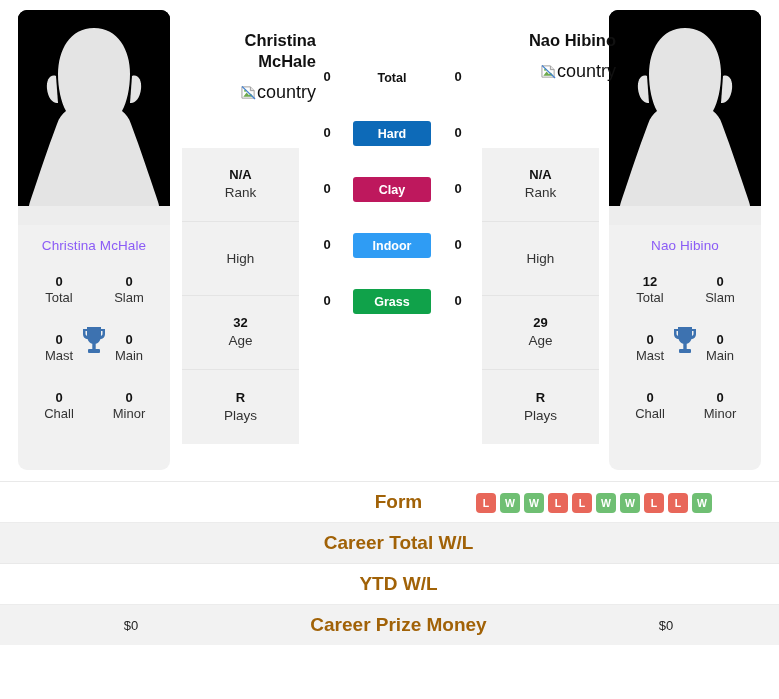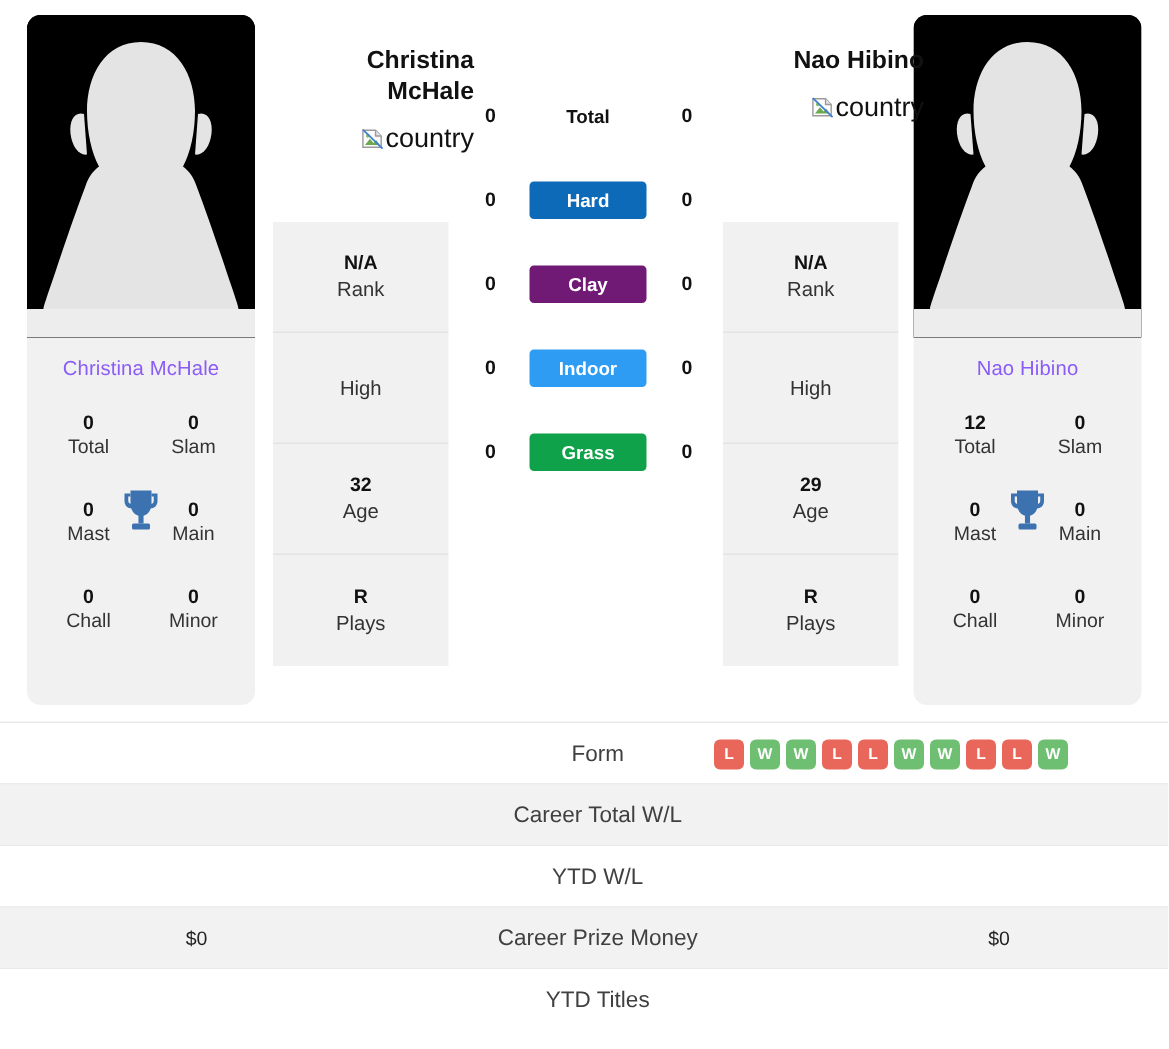--- a/index.html
+++ b/index.html
@@ -215,23 +215,23 @@
   .cell-l, .cell-r {
     flex: 0 0 226px;
     text-align: center;
     font-size: 13px;
     color: #222;
   }
   .cell-l { margin-left: 18px; }
   .cell-m {
     flex: 1 1 auto;
     text-align: center;
-    font-size: 15px;
-    font-weight: normal;
-    color: #404040;
+    font-size: 19px;
+    font-weight: bold;
+    color: #a16207;
   }
   .formwrap {
     position: absolute;
     left: 476px;
     top: 0;
     height: 41px;
     display: flex;
     align-items: center;
     gap: 4px;
   }
@@ -435,21 +435,21 @@
         <div class="slabel">Total</div>
         <div class="snum r">0</div>
       </div>
       <div class="srow">
         <div class="snum l">0</div>
         <div class="sbadge" id="badge-hard" style="background: rgb(13, 106, 184);">Hard</div>
         <div class="snum r">0</div>
       </div>
       <div class="srow">
         <div class="snum l">0</div>
-        <div class="sbadge" id="badge-clay" style="background: #701a75;">Clay</div>
+        <div class="sbadge" id="badge-clay" style="background: #be185d;">Clay</div>
         <div class="snum r">0</div>
       </div>
       <div class="srow">
         <div class="snum l">0</div>
         <div class="sbadge" id="badge-indoor" style="background: rgb(47, 156, 244);">Indoor</div>
         <div class="snum r">0</div>
       </div>
       <div class="srow">
         <div class="snum l">0</div>
         <div class="sbadge" id="badge-grass" style="background: rgb(16, 162, 74);">Grass</div>
@@ -490,21 +490,16 @@
       <div class="cell-m">YTD W/L</div>
       <div class="cell-r"></div>
     </div>
 
     <div class="srow2 striped">
       <div class="cell-l">$0</div>
       <div class="cell-m">Career Prize Money</div>
       <div class="cell-r">$0</div>
     </div>
 
-    <div class="srow2">
-      <div class="cell-l"></div>
-      <div class="cell-m">YTD Titles</div>
-      <div class="cell-r"></div>
-    </div>
 
   </div>
 
 </div>
 
 </body></html>

